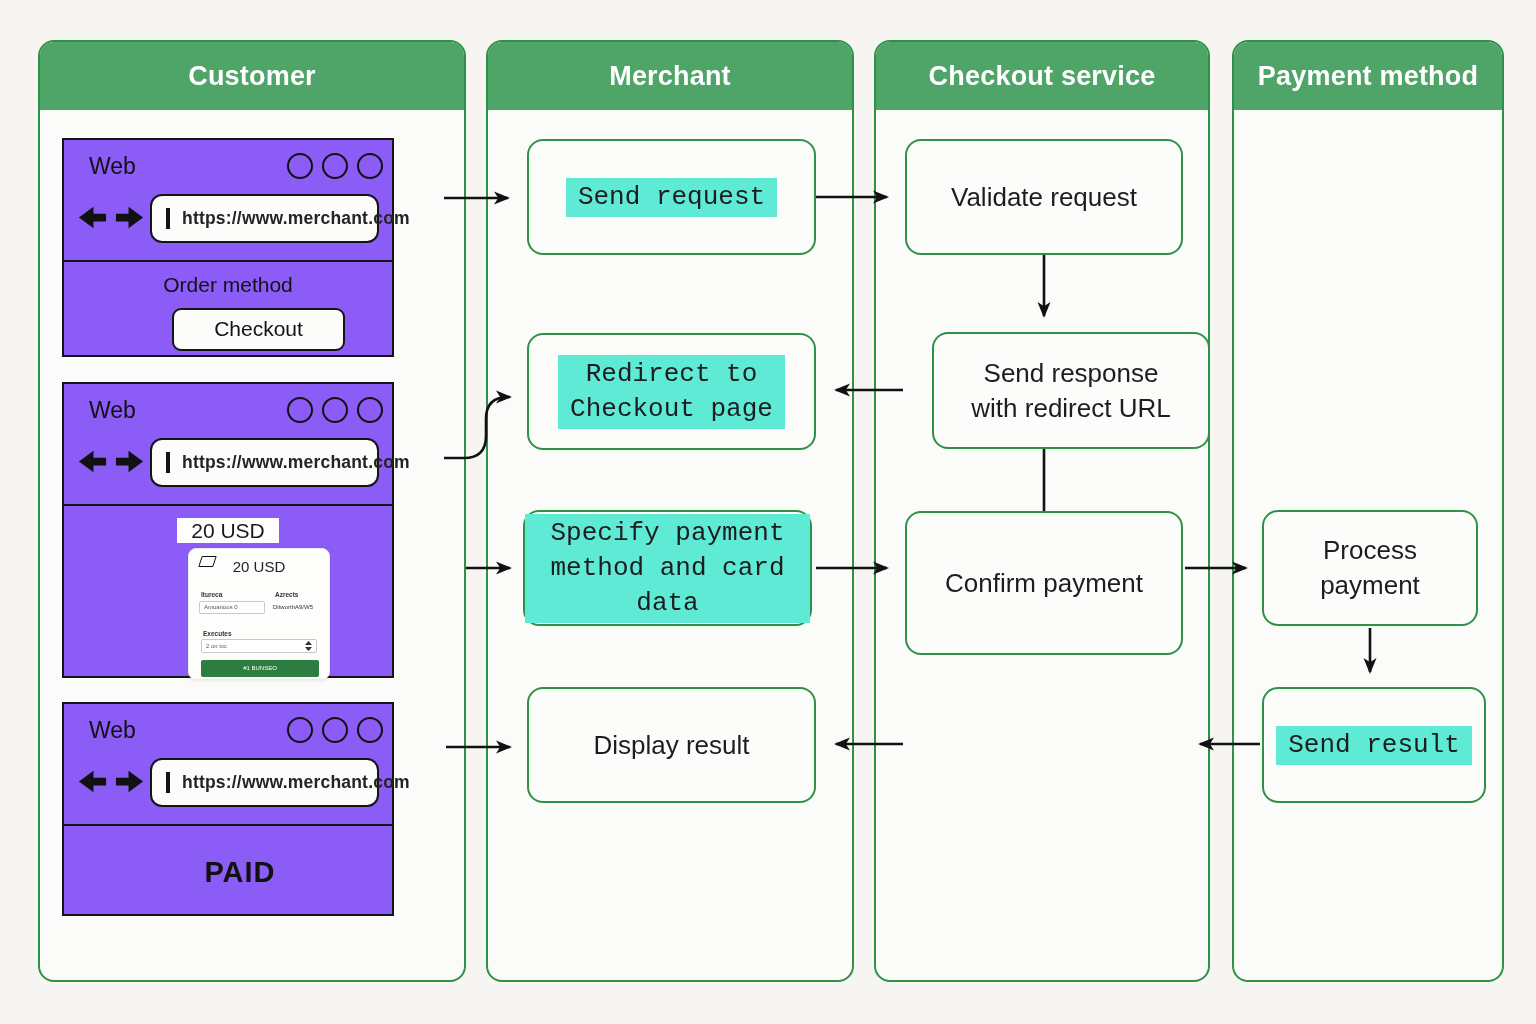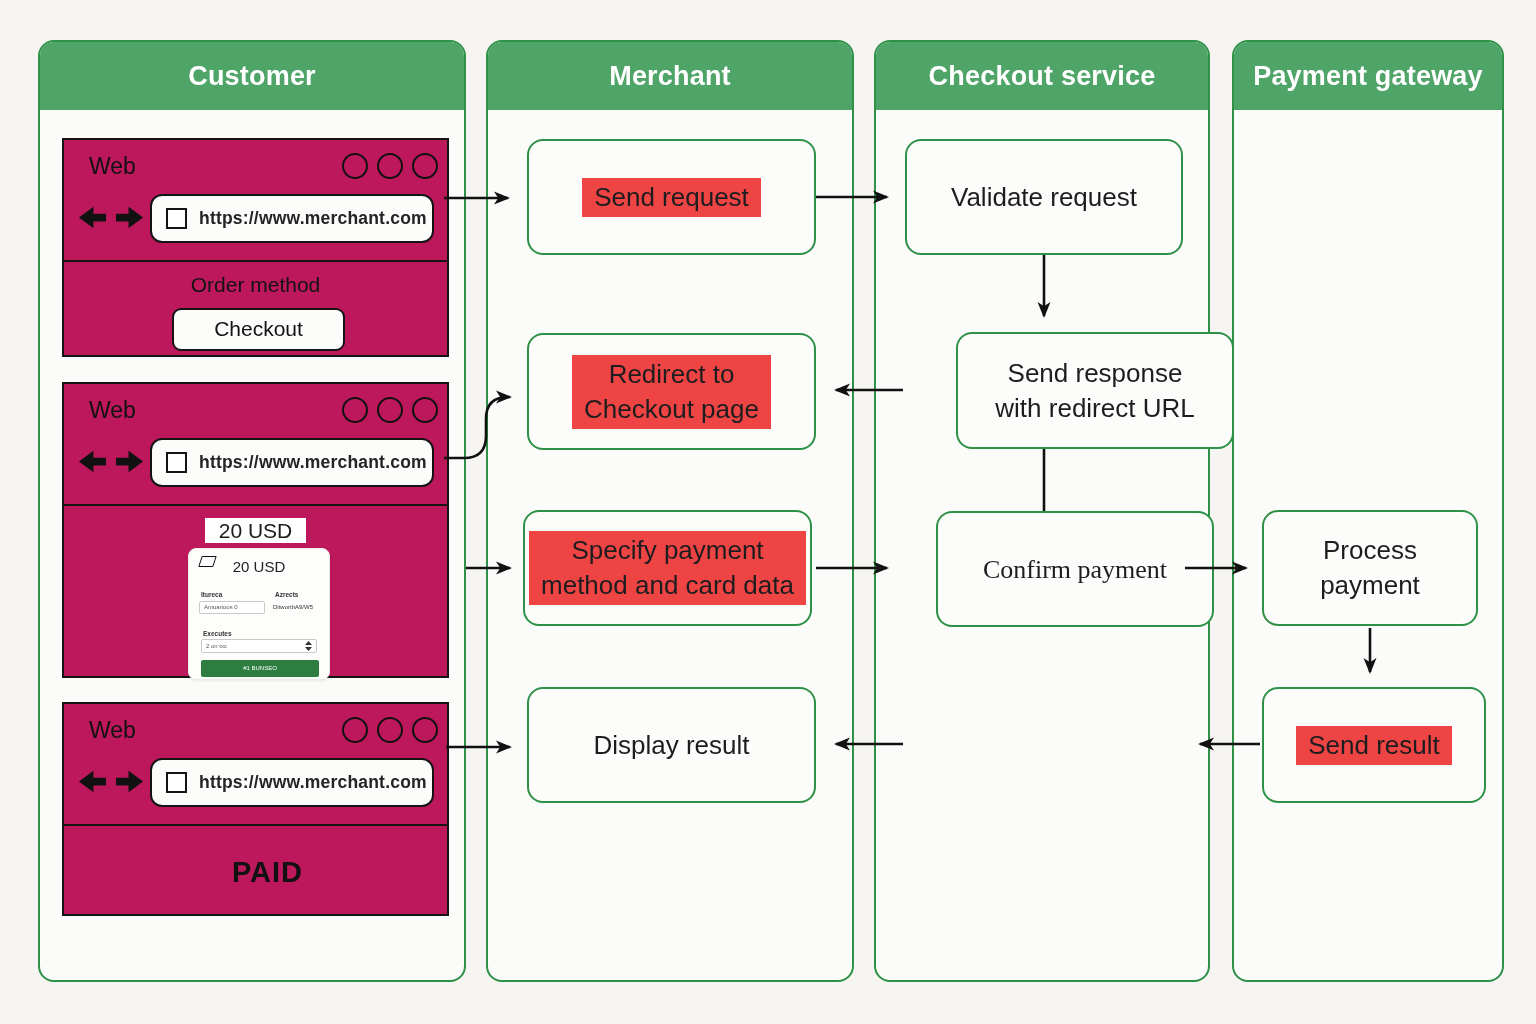--- a/index.html
+++ b/index.html
@@ -30,38 +30,38 @@
   #lane-checkout{left:874px;width:336px;}
   #lane-gateway{left:1232px;width:272px;}
 
   
   .node{
     position:absolute;z-index:2;box-sizing:border-box;
     background:#fcfcfb;border:2px solid #2e9147;border-radius:16px;
     display:flex;align-items:center;justify-content:center;
     text-align:center;font-size:26px;line-height:35px;color:#1d1d1f;
   }
-  .chip{background:#ef4444;padding:2px 12px;}
+  .chip{background:#5eead4;padding:2px 12px;font-family:Liberation Mono, monospace;}
   .node span{display:block;}
 
   #n-send-request {left:527px;top:139px;width:289px;height:116px;}
   #n-redirect     {left:527px;top:333px;width:289px;height:117px;}
   #n-specify      {left:523px;top:510px;width:289px;height:116px;}
   #n-display      {left:527px;top:687px;width:289px;height:116px;}
   #n-validate     {left:905px;top:139px;width:278px;height:116px;}
-  #n-sendresp     {left:956px;top:332px;width:278px;height:117px;}
-  #n-confirm      {left:936px;top:511px;width:278px;height:116px;font-family:Liberation Serif, serif;}
+  #n-sendresp     {left:932px;top:332px;width:278px;height:117px;}
+  #n-confirm      {left:905px;top:511px;width:278px;height:144px;}
   #n-transfer     {left:905px;top:687px;width:278px;height:116px;}
   #n-process      {left:1262px;top:510px;width:216px;height:116px;}
   #n-sendresult   {left:1262px;top:687px;width:224px;height:116px;}
 
   
   .browser{
     position:absolute;z-index:2;box-sizing:border-box;
-    background:#be185d;border:2.5px solid #141414;left:62px;width:387px;
+    background:#8b5cf6;border:2.5px solid #141414;left:62px;width:332px;
   }
   #browser-1{top:138px;height:219px;}
   #browser-2{top:382px;height:296px;}
   #browser-3{top:702px;height:214px;}
   .b-head{position:absolute;top:0;left:0;right:0;height:120px;border-bottom:2.5px solid #141414;}
   .b-title{position:absolute;left:25px;top:13px;font-size:23px;color:#111;}
   .b-circles{position:absolute;right:9px;top:13px;display:flex;gap:9px;}
   .b-circle{width:26px;height:26px;border:2.5px solid #111;border-radius:50%;box-sizing:border-box;background:transparent;}
   .b-nav{position:absolute;left:13px;top:63px;display:flex;gap:6px;align-items:center;}
   .b-url{
@@ -130,21 +130,21 @@
       <span>Merchant</span>
     </div>
   </div>
   <div class="lane" id="lane-checkout">
     <div class="lane-header">
       <span>Checkout service</span>
     </div>
   </div>
   <div class="lane" id="lane-gateway">
     <div class="lane-header">
-      <span>Payment gateway</span>
+      <span>Payment method</span>
     </div>
   </div>
 
   <div class="node" id="n-send-request">
     <span class="chip">Send request</span>
   </div>
   <div class="node" id="n-redirect">
     <div class="chip">
       <span>Redirect to</span>
       <span>Checkout page</span>

